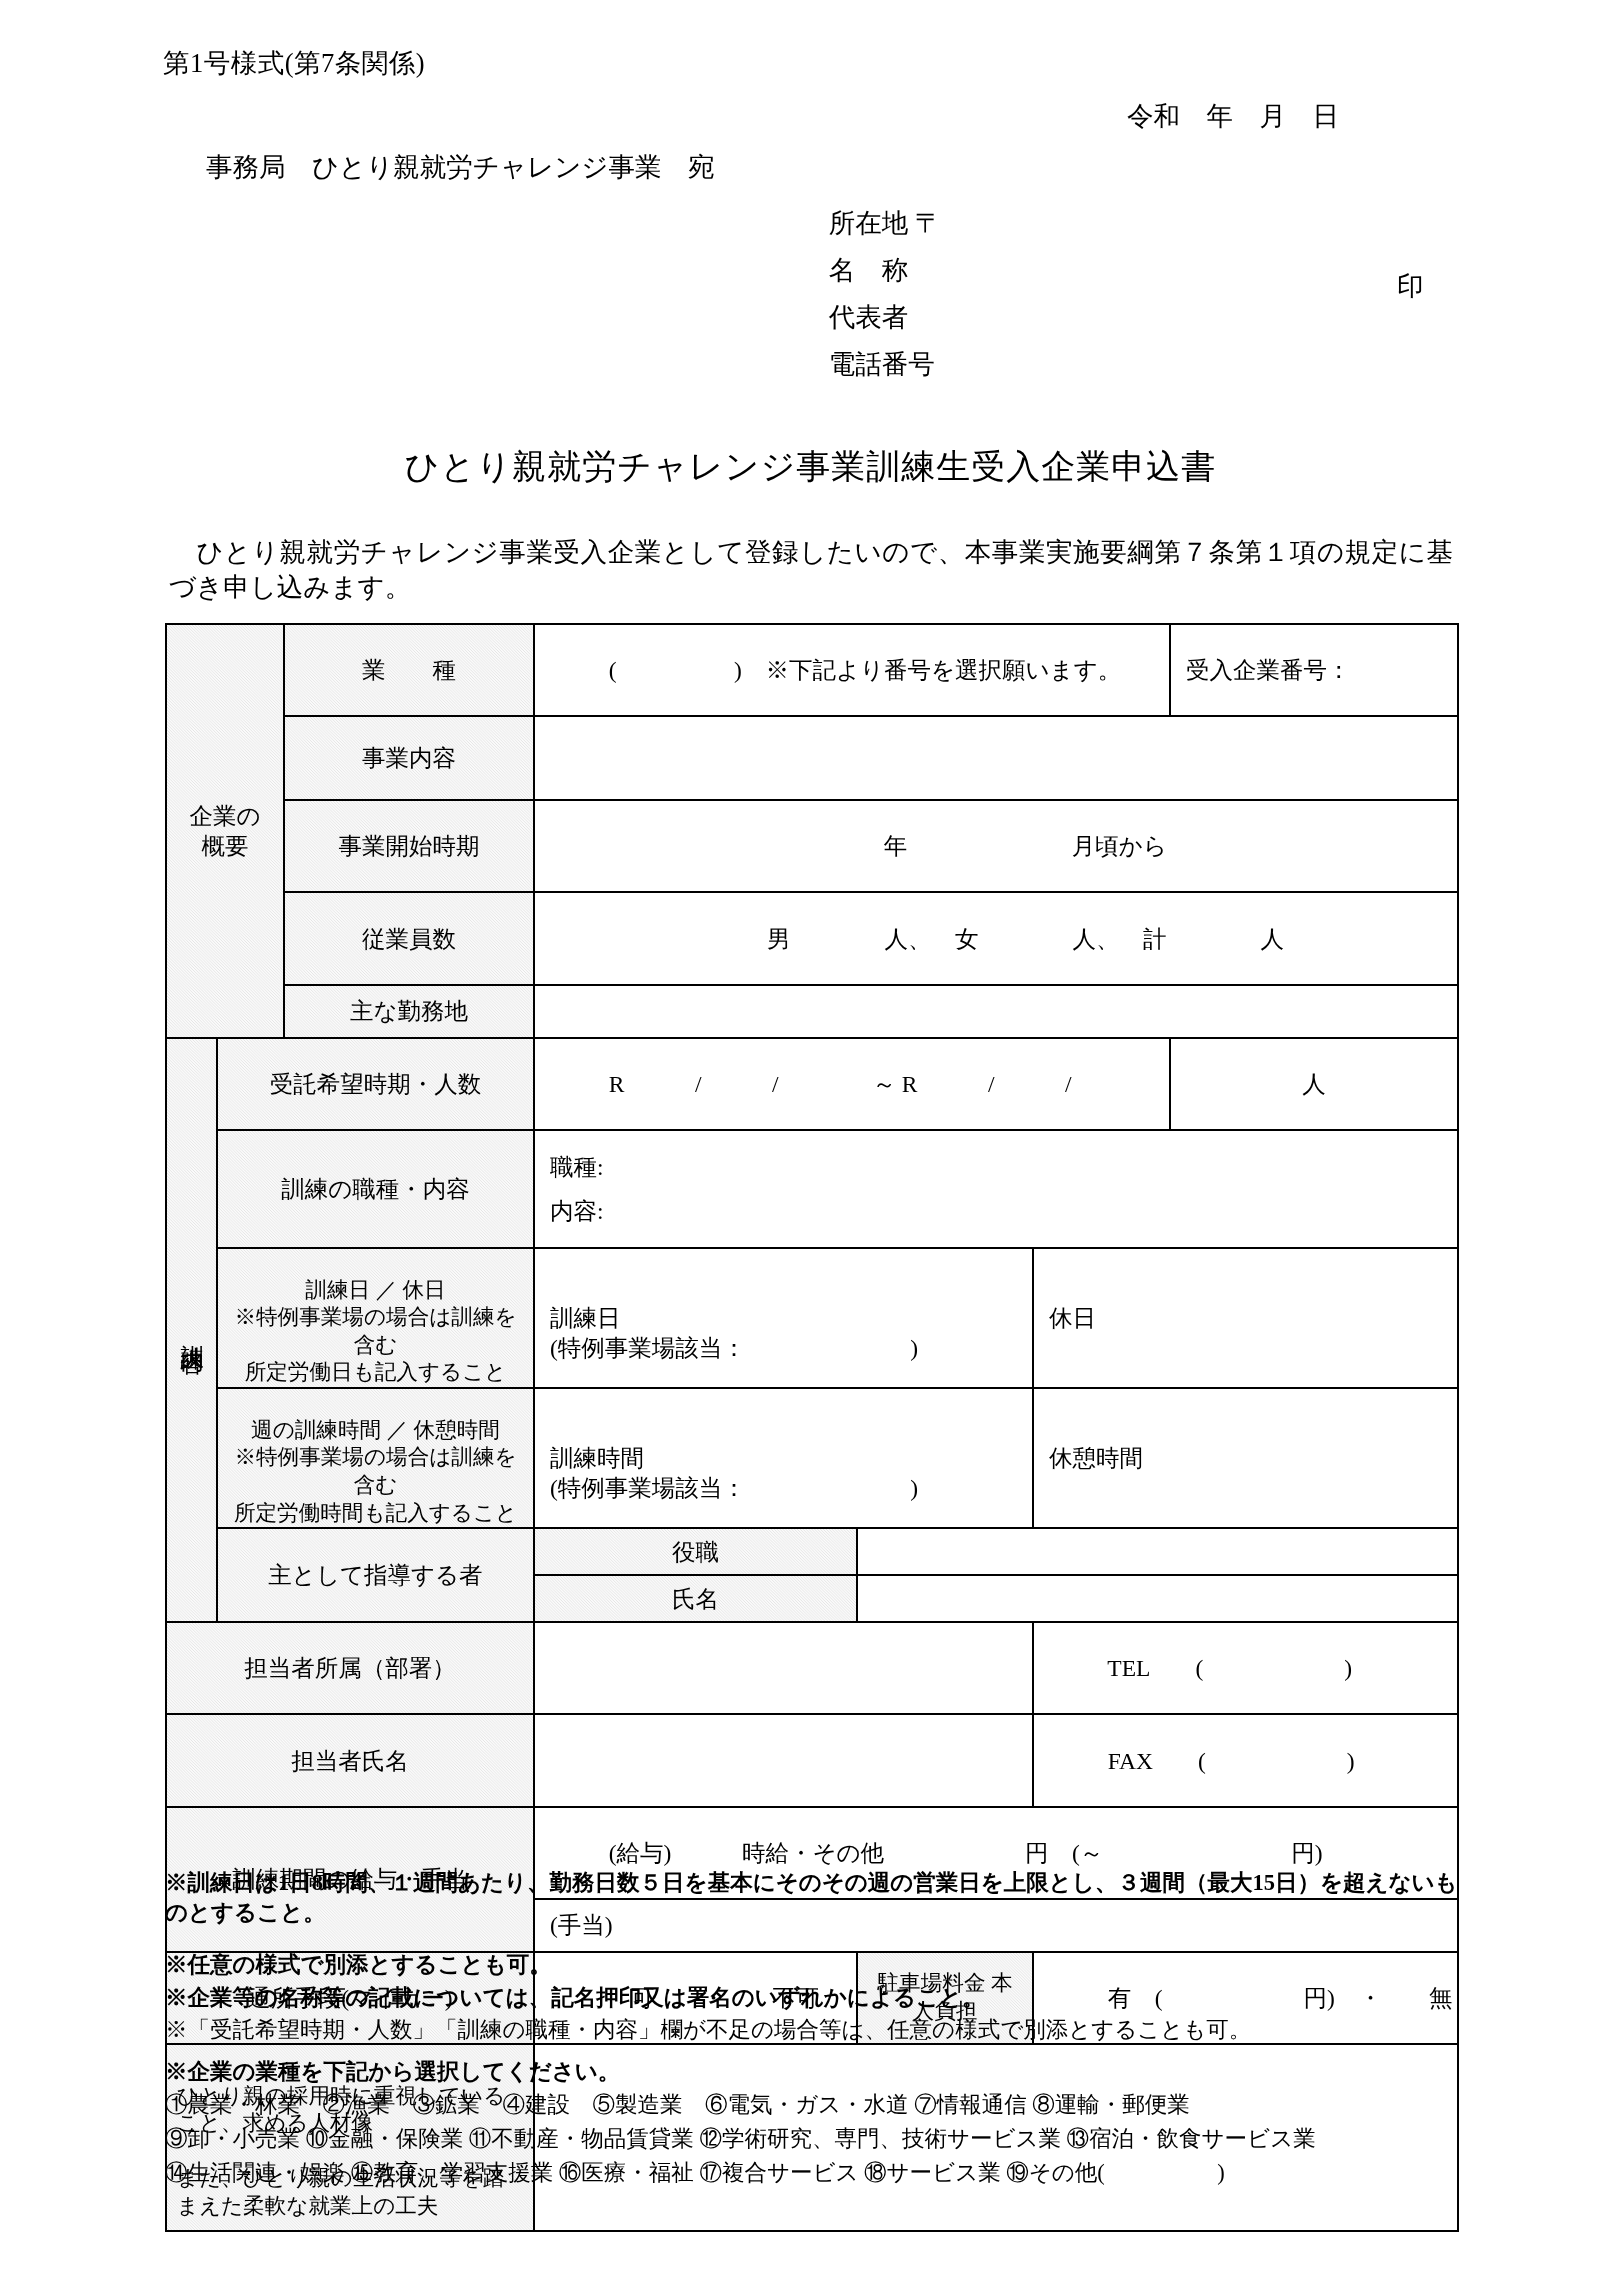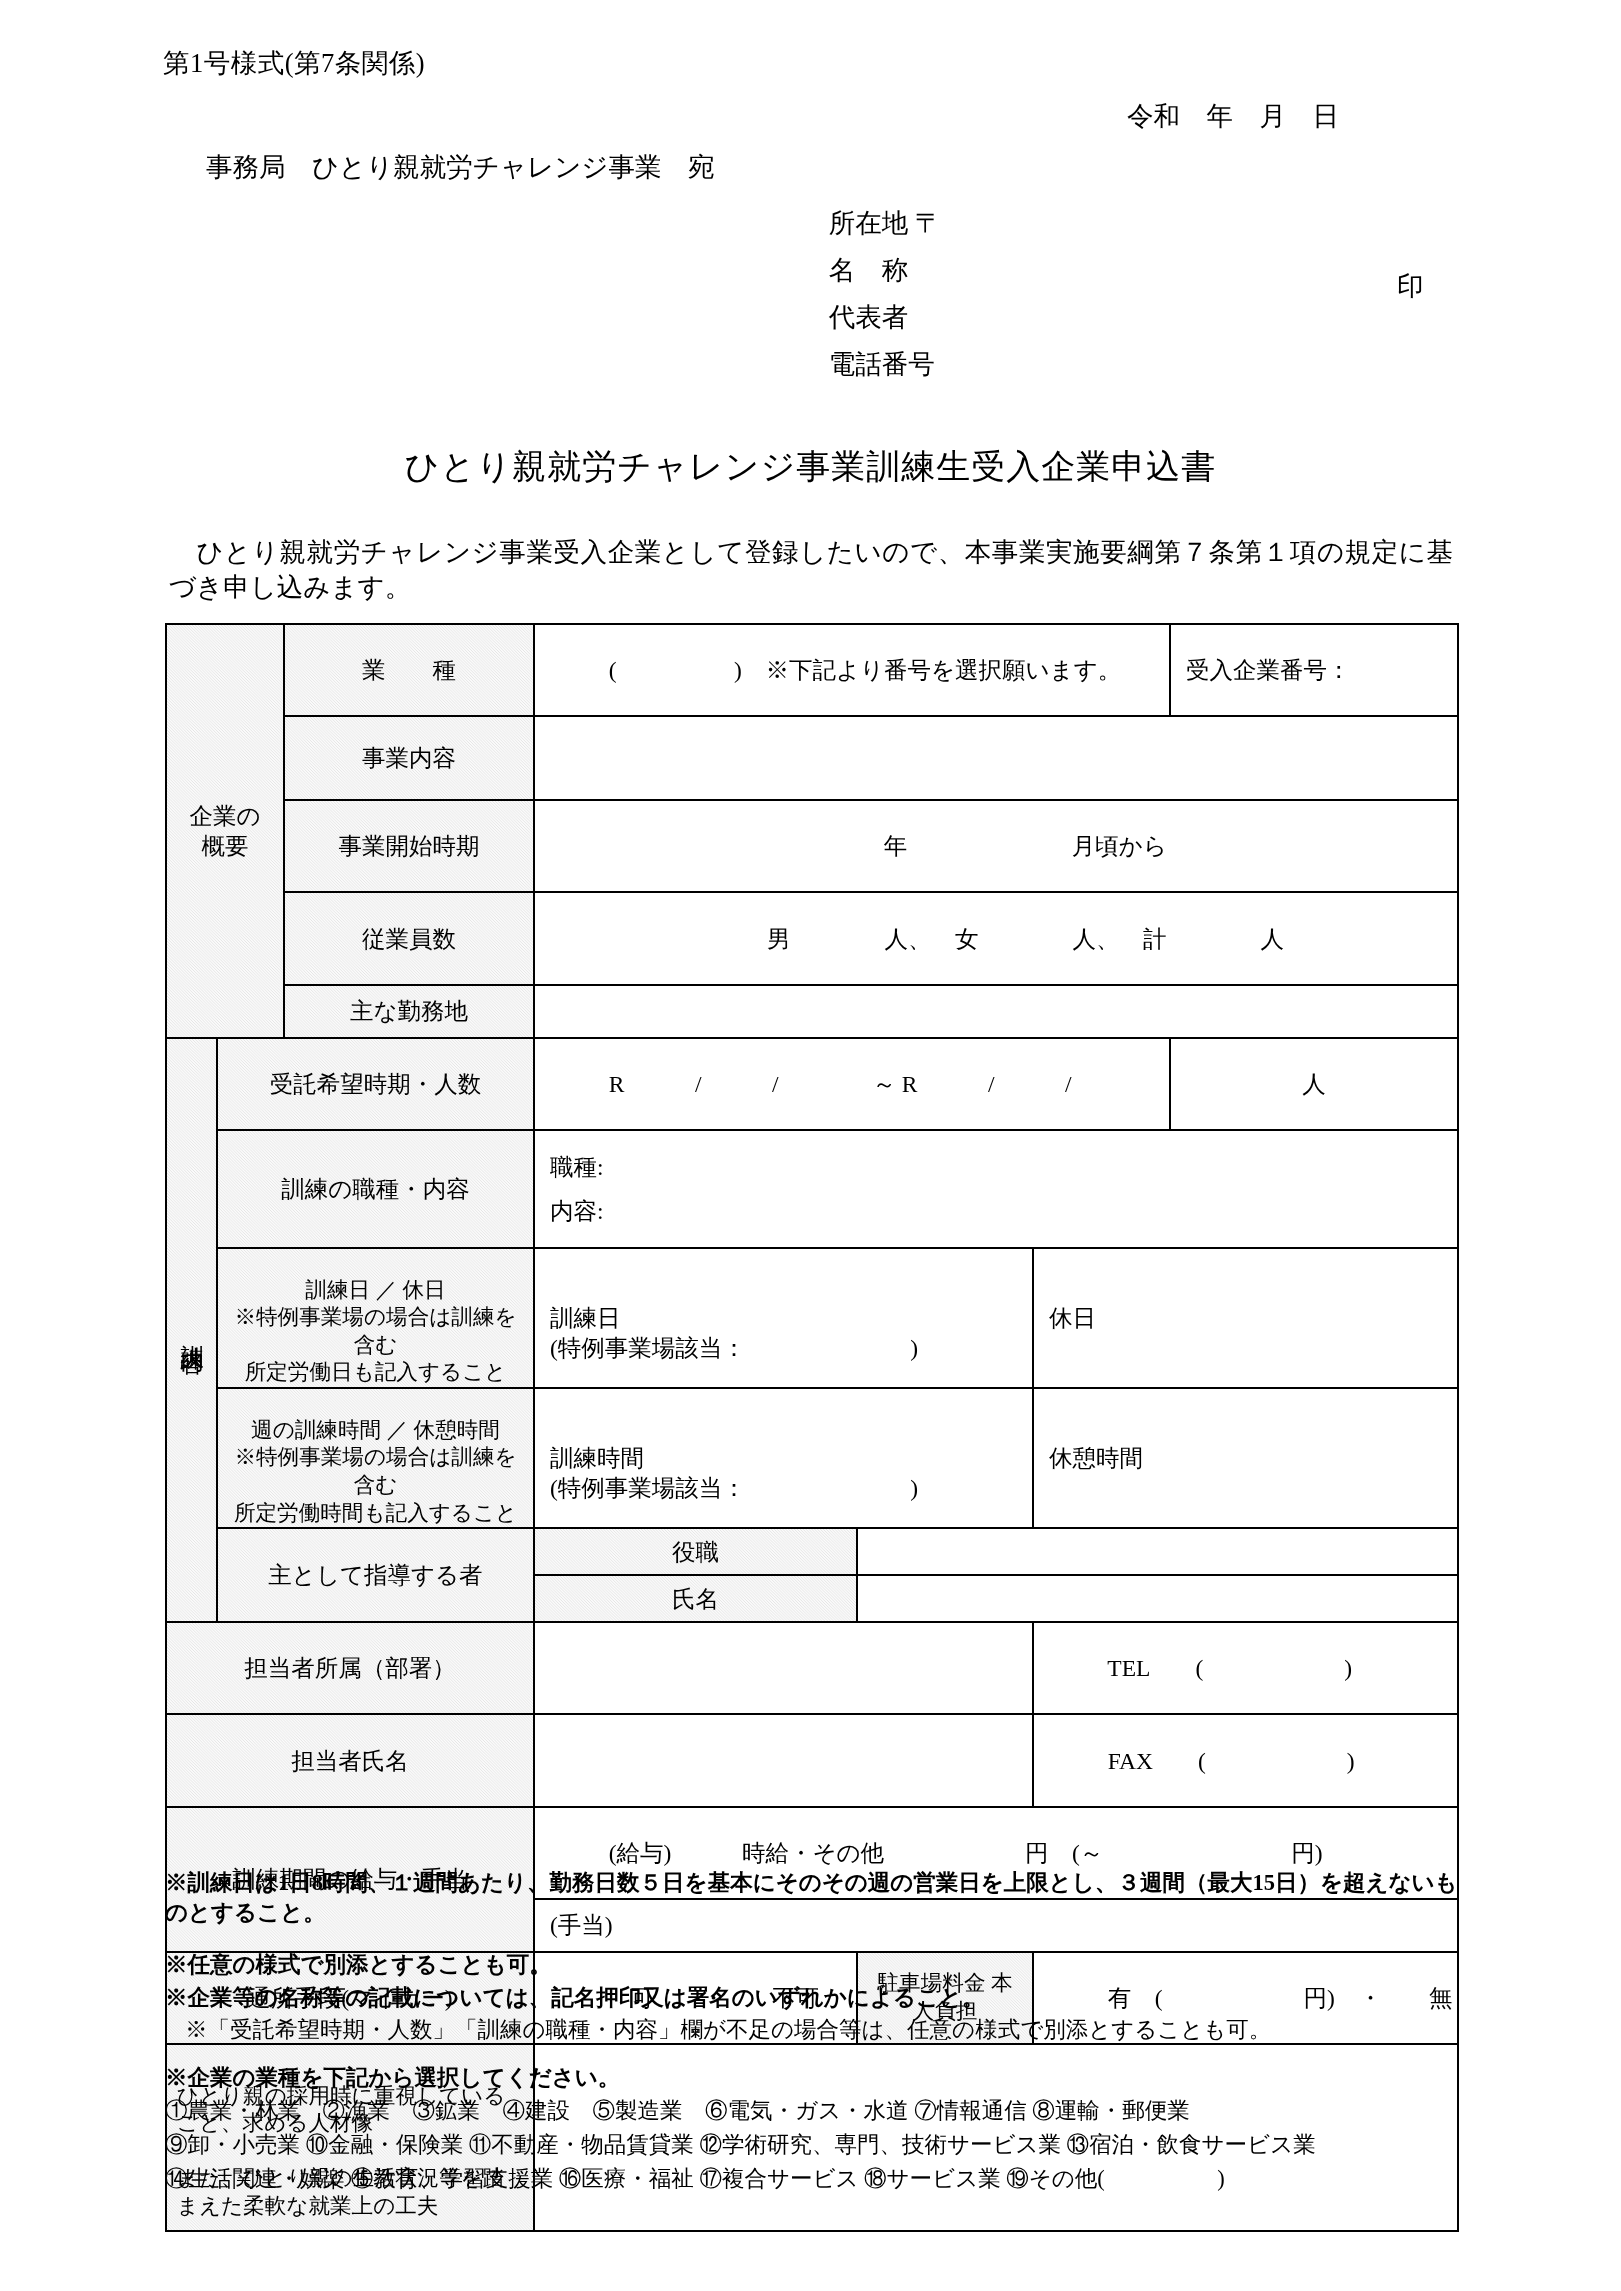--- a/index.html
+++ b/index.html
@@ -136,21 +136,21 @@
   
   .notes {
     position: absolute;
     left: 165px;
     top: 1868px;
     width: 1304px;
     font-size: 22.5px;
     line-height: 1.35;
   }
   .note-bold { font-weight: bold; margin-bottom: 2px; }
-  .note-reg { margin-bottom: 18px; padding-left: 20px; }
+  .note-reg { margin-bottom: 12px; }
   .note-gap { height: 19.6px; }
   .industry-line { margin-bottom: 3.9px; white-space: pre-wrap; }
 </style>
 </head>
 <body>
 
 <div class="page">
 
   <div class="form-no">第1号様式(第7条関係)</div>
 

